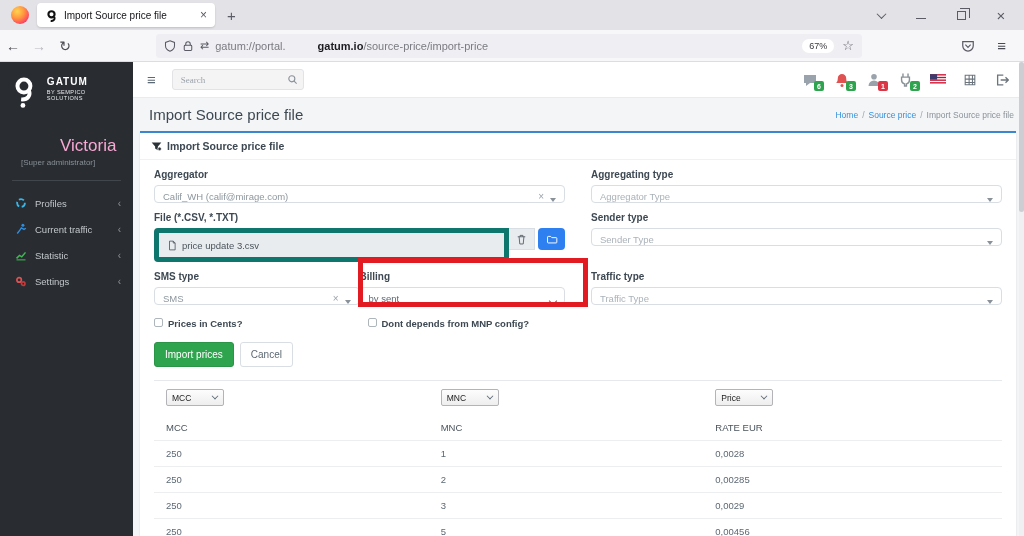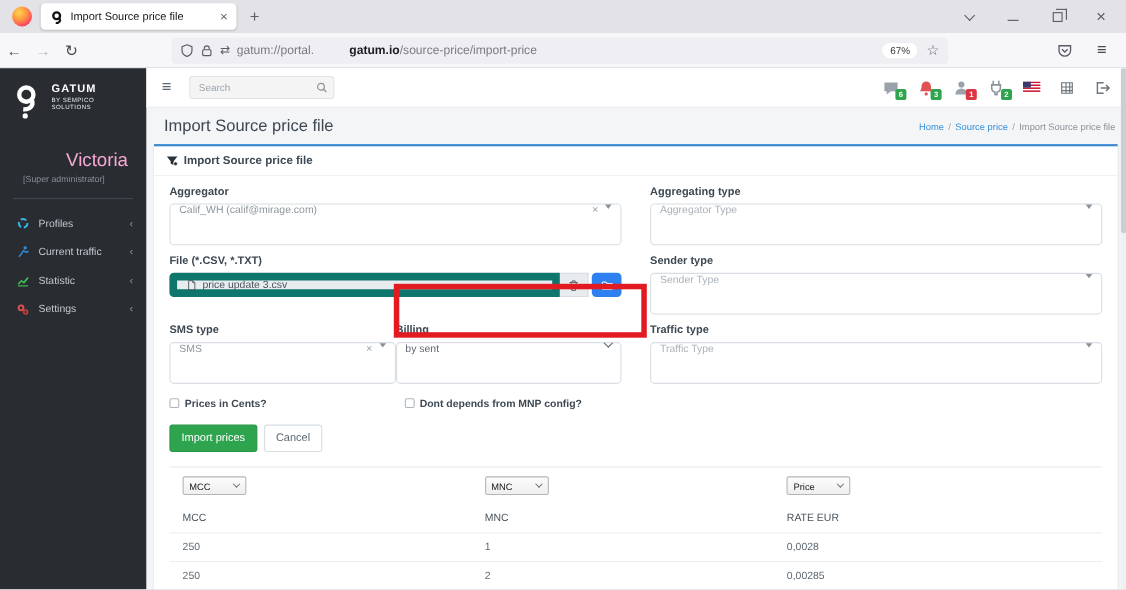--- a/index.html
+++ b/index.html
@@ -49,21 +49,21 @@
   .user-role { color:#878f96; font-size:8px; padding-left:21px; }
   .side-divider { border-top:1px solid #41464c; margin:13px 12px 9px 12px; }
   .side-item { display:flex; align-items:center; gap:8px; padding:7px 12px 7px 15px; font-size:9.5px; color:#c2c7cc; }
   .side-item .lbl { flex:1; }
   .side-item .chv { color:#8a9299; font-size:10px; }
 
   
   #apptopbar { height:36px; background:#fff; border-bottom:1px solid #ebebee; display:flex; align-items:center; padding:0 14px; }
   .burger { font-size:15px; color:#5c6873; margin-right:16px; }
   .searchbox { position:relative; width:132px; }
-  .searchbox input { width:100%; height:21px; background:#f4f4f5; border:1px solid #e3e3e6; border-radius:3px; font-size:9px; color:#495057; padding:0 36px 0 8px; outline:none; font-family:Liberation Sans, sans-serif; }
+  .searchbox input { width:100%; height:21px; background:#f4f4f5; border:1px solid #e3e3e6; border-radius:3px; font-size:9px; color:#495057; padding:0 36px 0 8px; outline:none; font-family:Liberation Serif, serif; }
   .searchbox input::placeholder { color:#9aa3ab; }
   .searchbox svg { position:absolute; right:6px; top:5px; }
   .top-icons { margin-left:auto; display:flex; align-items:center; gap:15px; }
   .tico { position:relative; width:17px; height:17px; display:flex; align-items:center; justify-content:center; }
   .badge { position:absolute; right:-6px; bottom:-3px; min-width:10px; height:10px; border-radius:2px; color:#fff; font-size:7px; font-weight:bold; display:flex; align-items:center; justify-content:center; padding:0 2px; }
   .badge.green { background:#2fa44e; }
   .badge.red { background:#dc3545; }
 
   
   #pagehead { height:33px; display:flex; align-items:center; justify-content:space-between; padding:0 10px 0 16px; }
@@ -73,30 +73,30 @@
   .breadcrumb .bc-current { color:#8a9299; }
 
   
   #card { background:#fff; margin:0 8px 0 7px; border-top:2px solid #3a87cf; box-shadow:0 1px 2px rgba(0,0,0,.1); height:420px; }
   .card-header { display:flex; align-items:center; gap:5px; padding:7px 11px; font-size:10.5px; font-weight:600; color:#3d4852; border-bottom:1px solid #f0f1f3; }
 
   .form-wrap { padding:9px 14px 0 14px; }
   .frow { display:grid; grid-template-columns:1fr 1fr; column-gap:26px; margin-bottom:9px; }
   .fcol2 { display:grid; grid-template-columns:1fr 1fr; }
   .flabel { font-size:10px; font-weight:bold; color:#3d4852; margin-bottom:5px; }
-  .sel { height:38px; border:1px solid #d8dee3; border-radius:4px; background:#fff; display:flex; align-items:flex-start; padding:0 8px; font-size:9.5px; gap:6px; }
+  .sel { height:18px; border:1px solid #d8dee3; border-radius:4px; background:#fff; display:flex; align-items:flex-end; padding:0 8px; font-size:9.5px; gap:6px; }
   .sel .val { flex:1; color:#8d979e; white-space:nowrap; overflow:hidden; }
   .sel .val.dark { color:#5c6873; }
   .sel .ph { flex:1; color:#aab2b9; white-space:nowrap; overflow:hidden; }
   .sel .clear { color:#9aa3ab; font-size:10px; }
   .caret { border-left:3.5px solid transparent; border-right:3.5px solid transparent; border-top:4.5px solid #8a9299; width:0; height:0; }
   .chevron-s { width:6px; height:6px; border-right:1.5px solid #5c6873; border-bottom:1.5px solid #5c6873; transform:rotate(45deg); margin-top:-3px; }
 
   .filegroup { display:flex; align-items:stretch; }
-  .filefield { flex:1; background:#e9ecef; border:7px solid #0f766e; border-radius:4px 0 0 4px; display:flex; align-items:center; gap:5px; padding:0 8px; height:22px; font-size:9.5px; color:#4a545c; }
+  .filefield { flex:1; background:#e9ecef; border:5px solid #0f766e; border-radius:4px 0 0 4px; display:flex; align-items:center; gap:5px; padding:0 8px; height:34px; font-size:9.5px; color:#4a545c; }
   .trash-btn { width:26px; background:#e9ecef; border:1px solid #d8dee3; border-left:none; display:flex; align-items:center; justify-content:center; height:22px; }
   .folder-btn { width:27px; background:#2e7ff0; border-radius:4px; margin-left:3px; display:flex; align-items:center; justify-content:center; height:22px; }
 
   .cb-row { display:grid; grid-template-columns:1fr 1fr; column-gap:26px; margin:13px 0 0 0; }
   .cb-left { display:grid; grid-template-columns:1fr 1fr; column-gap:16px; }
   .cb { display:flex; gap:5px; font-size:9.5px; font-weight:bold; color:#3d4852; }
   .cb .box { width:9px; height:9px; border:1px solid #aeb6bc; border-radius:2px; background:#fff; flex:0 0 auto; }
 
   .btn-row { display:flex; gap:6px; margin-top:13px; }
   .btn { font-size:10px; border-radius:3px; padding:6px 10px; border:1px solid transparent; }

